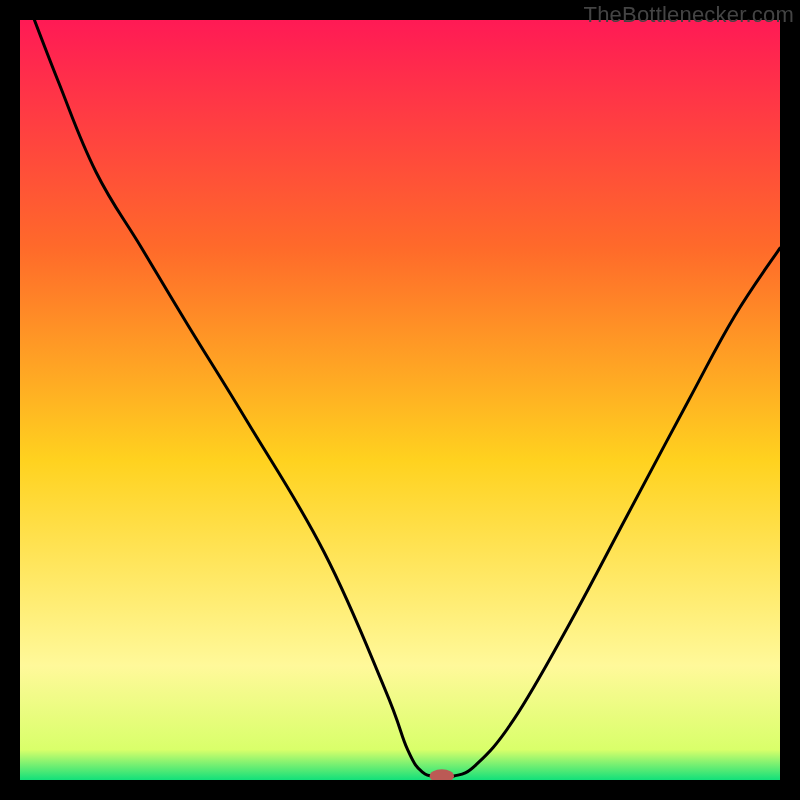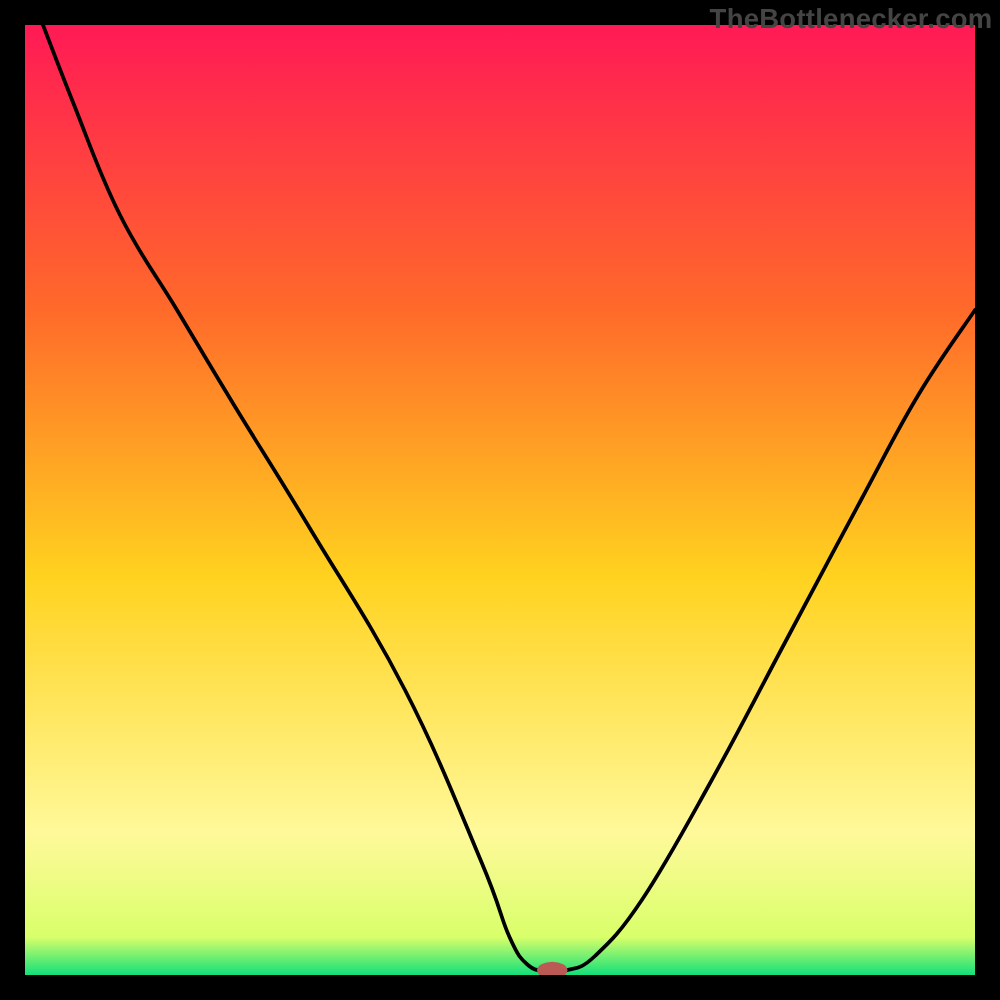--- a/index.html
+++ b/index.html
@@ -16,21 +16,21 @@
     top: 20px;
     width: 760px;
     height: 760px;
   }
   .watermark {
     position: absolute;
     top: 2px;
     right: 6px;
     font-family: Arial, Helvetica, sans-serif;
     font-size: 22px;
-    font-weight: 700;
+    font-weight: 400;
     color: #444;
     letter-spacing: 0.2px;
     user-select: none;
   }
   svg { display: block; }
   .curve {
     fill: none;
     stroke: #000;
     stroke-width: 3;
     stroke-linecap: round;

